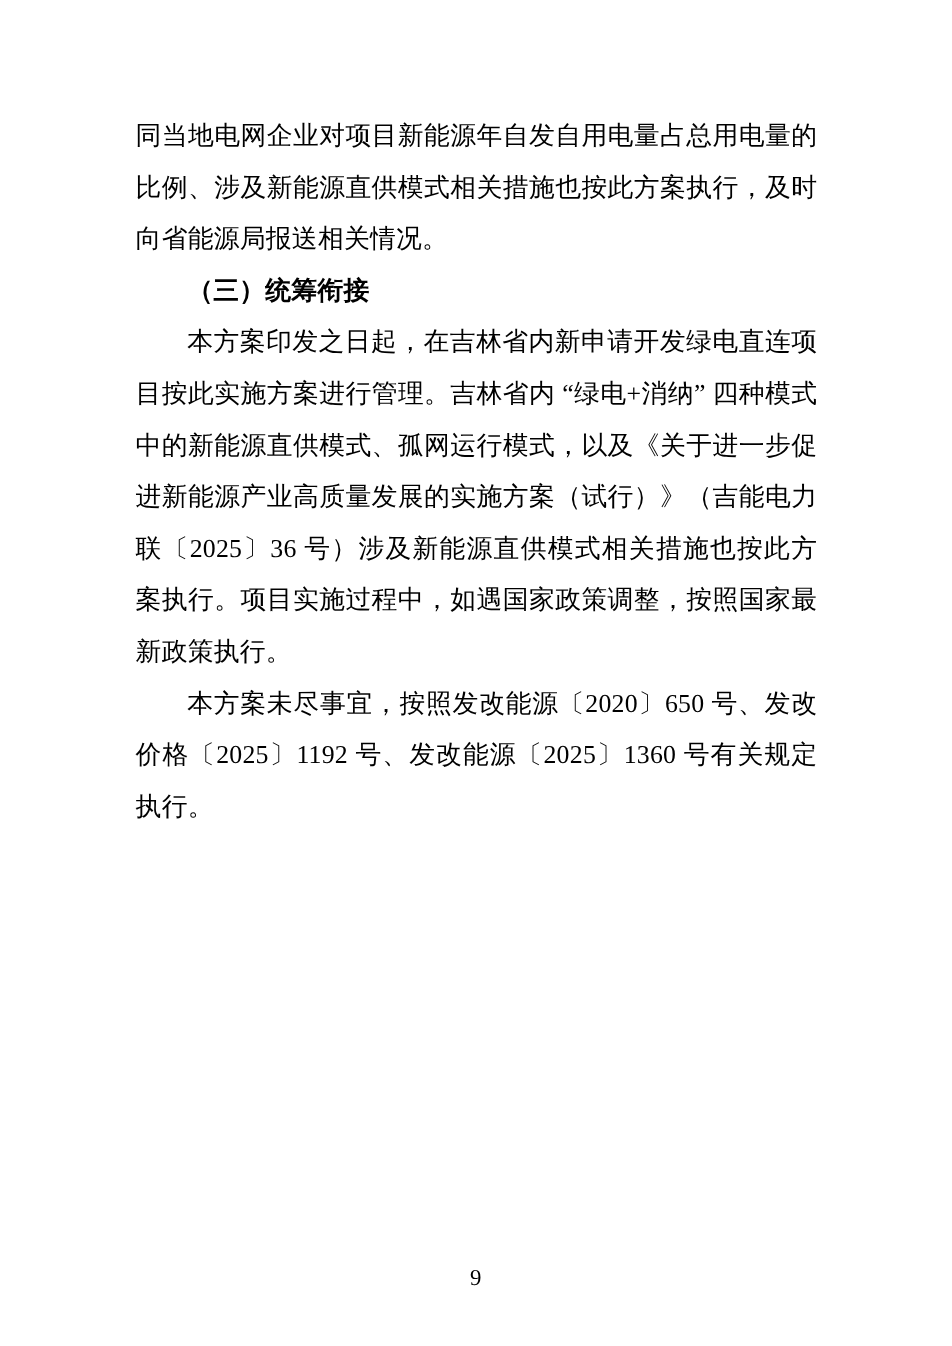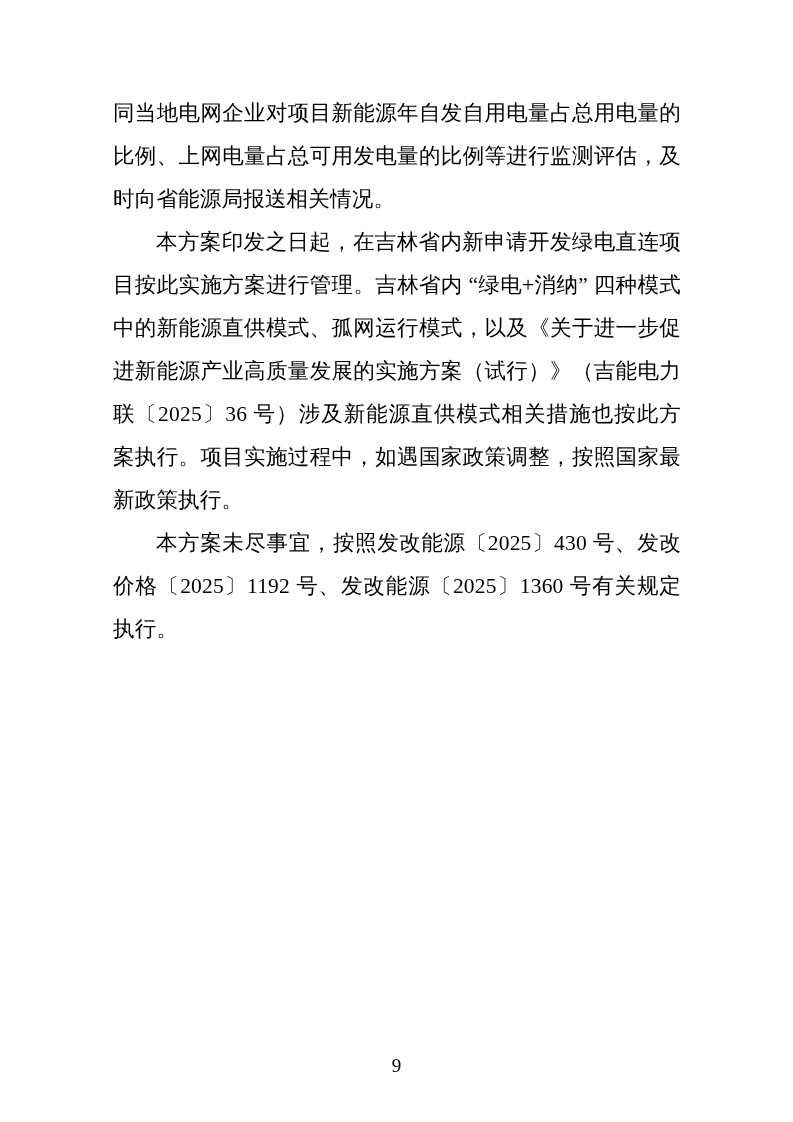--- a/index.html
+++ b/index.html
@@ -59,23 +59,24 @@
     font-size: 19px;
     font-family: "Liberation Serif", "DejaVu Serif", serif;
   }
 </style>
 </head>
 <body>
 
 <div class="page">
   <div class="content">
 
-    <p class="body-text">同当地电网企业对项目新能源年自发自用电量占总用电量的比例、上网电量占总可用发电量的比例等进行监测评估，及时向省能源局报送相关情况。</p>
+    <p class="body-text">同当地电网企业对项目新能源年自发自用电量占总用电量的比例、涉及新能源直供模式相关措施也按此方案执行，及时向省能源局报送相关情况。</p>
 
+    <h2 class="section-heading">（三）统筹衔接</h2>
 
     <p class="body-text indent">本方案印发之日起，在吉林省内新申请开发绿电直连项目按此实施方案进行管理。吉林省内 “绿电+消纳” 四种模式中的新能源直供模式、孤网运行模式，以及《关于进一步促进新能源产业高质量发展的实施方案（试行）》（吉能电力联〔2025〕36 号）涉及新能源直供模式相关措施也按此方案执行。项目实施过程中，如遇国家政策调整，按照国家最新政策执行。</p>
 
-    <p class="body-text indent">本方案未尽事宜，按照发改能源〔2025〕430 号、发改价格〔2025〕1192 号、发改能源〔2025〕1360 号有关规定执行。</p>
+    <p class="body-text indent">本方案未尽事宜，按照发改能源〔2020〕650 号、发改价格〔2025〕1192 号、发改能源〔2025〕1360 号有关规定执行。</p>
 
   </div>
 
   <div class="page-number">9</div>
 </div>
 
 </body></html>

